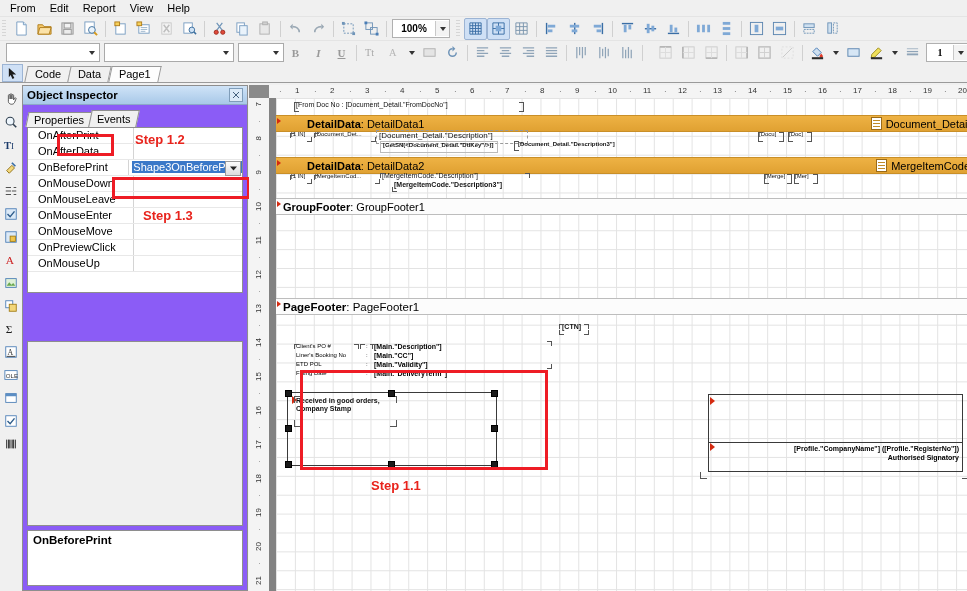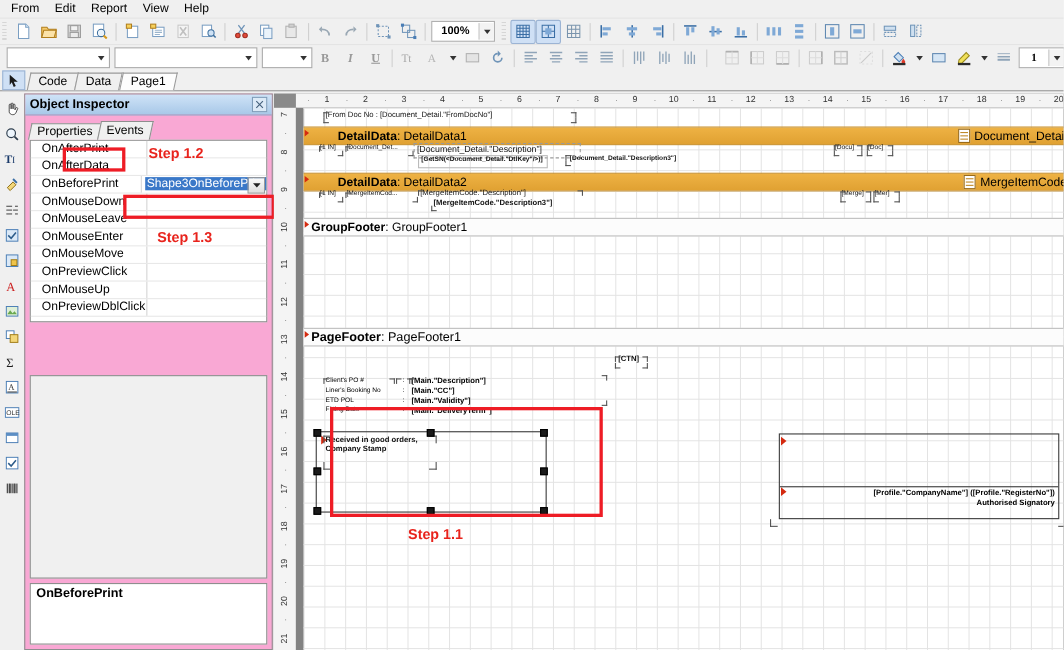--- a/index.html
+++ b/index.html
@@ -45,21 +45,21 @@
   .ptab.sel{background:#fdfdfd;}
   .arrowtool{position:absolute;left:2px;top:0;width:21px;height:18px;display:flex;align-items:center;justify-content:center;
              background:#cfe0f5;border:1px solid #9cb4d4;box-sizing:border-box;}
 
   
   .vtools{position:absolute;left:0;top:85px;width:22px;height:506px;background:#f0f0f0;
           display:flex;flex-direction:column;align-items:center;padding-top:2px;}
   .vt{width:20px;height:21px;display:flex;align-items:center;justify-content:center;border:1px solid transparent;}
 
   
-  .oi{position:absolute;left:22px;top:85px;width:226px;height:506px;background:#f9a8d4;
+  .oi{position:absolute;left:22px;top:85px;width:226px;height:506px;background:#8b5cf6;
       border:1px solid #8e8e8e;box-sizing:border-box;}
   .oi-title{height:18px;background:linear-gradient(to bottom,#cfe3f7,#a8c8e8);
             border-bottom:1px solid #8ca8c8;display:flex;align-items:center;padding:0 4px;}
   .oi-title .t{font-weight:bold;font-size:11.5px;flex:1;}
   .oi-close{width:12px;height:12px;border:1px solid #7f9db9;background:#dceaf7;display:flex;align-items:center;justify-content:center;}
   .oi-sel{margin:3px 4px 0 4px;height:17px;border:1px solid #7f7f7f;background:#fff;
           display:flex;align-items:center;padding-left:3px;font-size:11px;}
   .oi-sel .selcaret{margin-left:auto;margin-right:4px;}
   .oi-tabs{margin:5px 4px 0 4px;height:17px;display:flex;align-items:flex-end;position:relative;}
   .oitab{height:14px;line-height:14px;padding:0 6px;font-size:11px;background:#f0f0f0;
@@ -735,24 +735,20 @@
       <div class="oi-row">
         <div class="nm">OnMouseMove</div>
         <div class="vl"></div>
       </div>
       <div class="oi-row">
         <div class="nm">OnPreviewClick</div>
         <div class="vl"></div>
       </div>
       <div class="oi-row">
         <div class="nm">OnMouseUp</div>
-        <div class="vl"></div>
-      </div>
-      <div class="oi-row">
-        <div class="nm">OnPreviewDblClick</div>
         <div class="vl"></div>
       </div>
     </div>
 
     <div class="oi-filler"></div>
 
     <div class="oi-desc">
       <span>OnBeforePrint</span>
     </div>
   </div>

